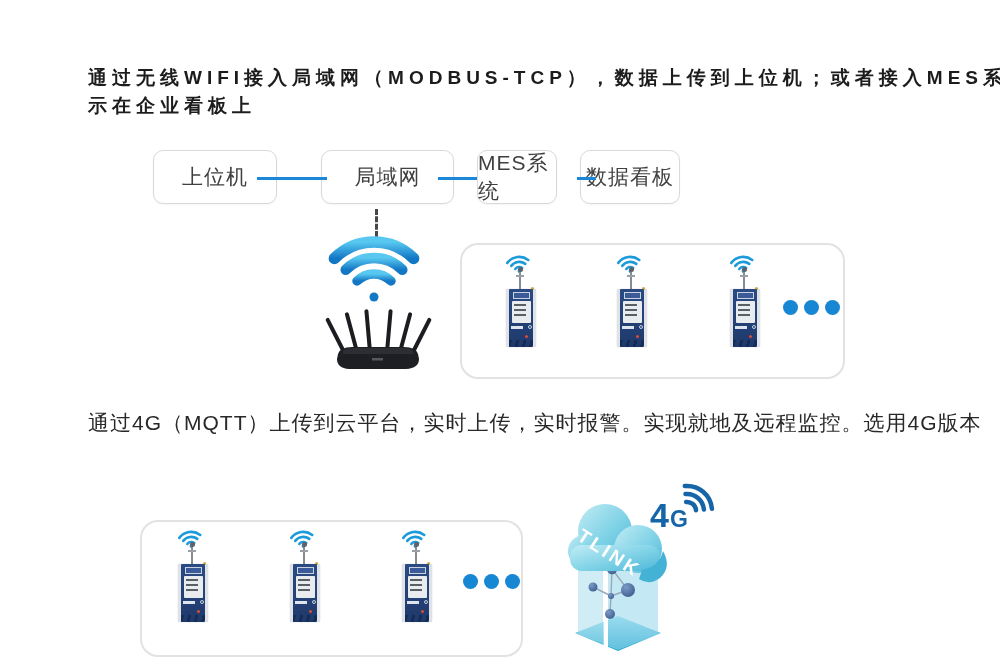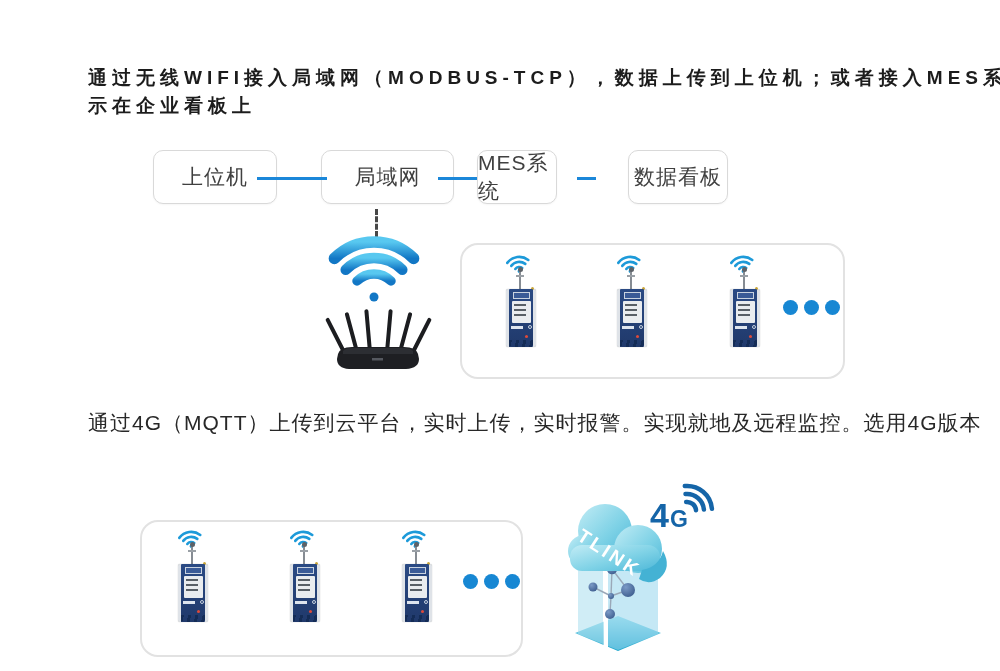--- a/index.html
+++ b/index.html
@@ -60,21 +60,21 @@
 <div class="stage" id="stage">
 
   <div class="para para-wifi">
     <div>通过无线WIFI接入局域网（MODBUS-TCP），数据上传到上位机；或者接入MES系统，数据展</div>
     <div>示在企业看板上</div>
   </div>
 
   <div class="node" style="left:153px;width:124px;">上位机</div>
   <div class="node" style="left:321px;width:133px;">局域网</div>
   <div class="node" style="left:477px;width:80px;">MES系统</div>
-  <div class="node" style="left:628px;width:100px;">数据看板</div>
+  <div class="node" style="left:580px;width:100px;">数据看板</div>
 
   <span class="connector" style="left:257px;width:70px;"></span>
   <span class="connector" style="left:438px;width:39px;"></span>
   <span class="connector" style="left:577px;width:19px;"></span>
 
   <span class="dash-line"></span>
 
   <svg class="abs" style="left:308px;top:230px;" width="132" height="74" viewBox="0 0 132 74">
     <defs>
       <linearGradient id="wg" x1="0" y1="0" x2="0" y2="1">

